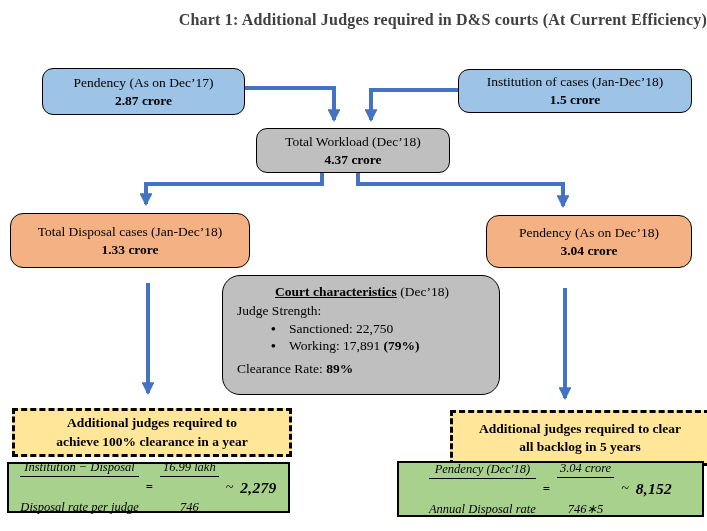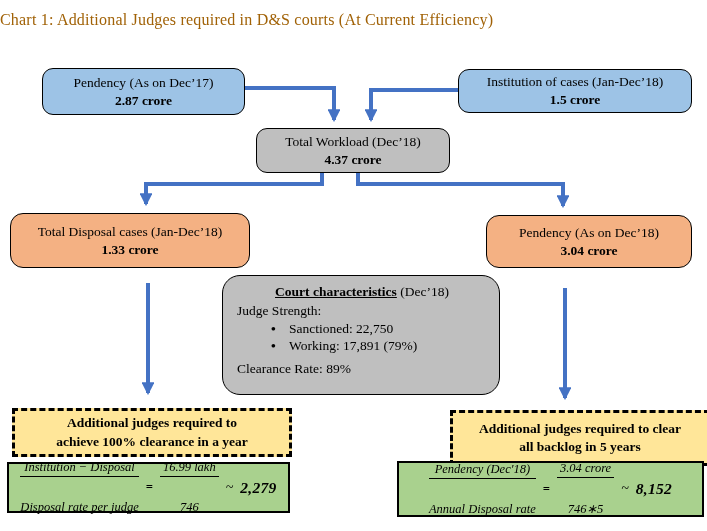--- a/index.html
+++ b/index.html
@@ -20,24 +20,24 @@
     width: 707px;
     height: 531px;
     background: #ffffff;
     overflow: hidden;
   }
   .title {
     position: absolute;
     top: 11px;
     left: 0;
     width: 100%;
-    text-align: left;
+    text-align: right;
     font-size: 16px;
-    font-weight: normal;
-    color: #a16207;
+    font-weight: bold;
+    color: #404040;
     letter-spacing: 0.2px;
   }
   svg.connectors {
     position: absolute;
     top: 0; left: 0;
     width: 707px; height: 531px;
     pointer-events: none;
   }
   svg.connectors path.conn {
     fill: none;
@@ -84,21 +84,21 @@
   .court-heading { text-align: center; margin-bottom: 1px; }
   .court-heading .hd { font-weight: bold; text-decoration: underline; font-family: Liberation Serif, serif; }
   .court-bullet { padding-left: 52px; position: relative; }
   .court-bullet::before {
     content: "\2022";
     position: absolute;
     left: 34px;
     font-weight: bold;
   }
   .court-gap { height: 5px; }
-  .b { font-weight: normal; }
+  .b { font-weight: bold; }
 
   .outcome {
     position: absolute;
     background: var(--color-yellow);
     border: 3px dashed #000;
     display: flex;
     flex-direction: column;
     justify-content: center;
     align-items: center;
     text-align: center;

